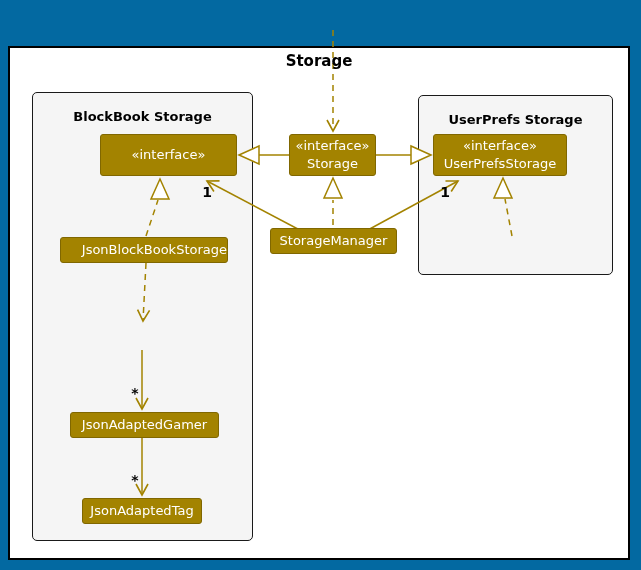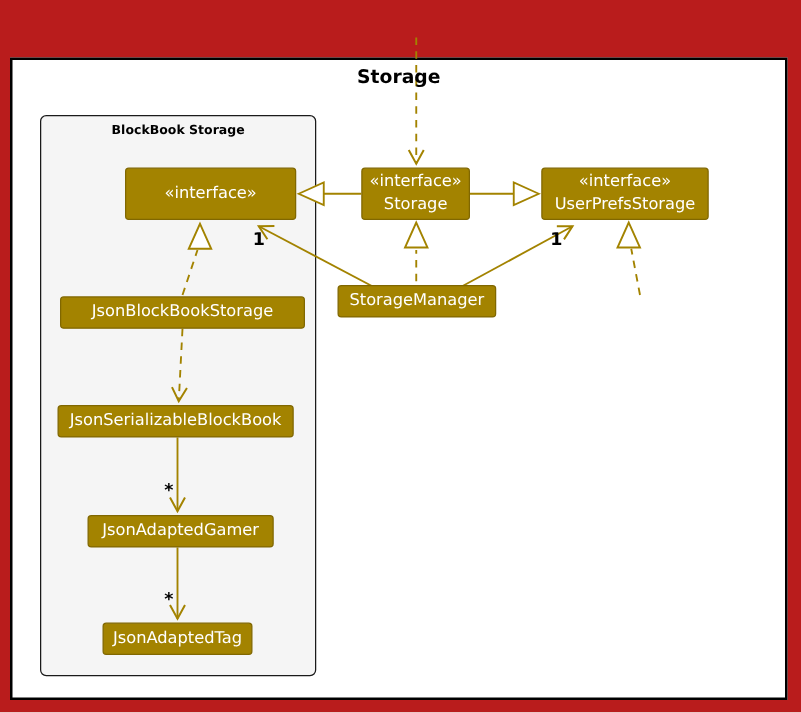--- a/index.html
+++ b/index.html
@@ -1,52 +1,52 @@
 <!DOCTYPE html>
 <html><head>
 <meta charset="utf-8">
 <style>
   html,body{margin:0;padding:0;background:#ffffff;}
   .canvas{
-    position:relative;width:641px;height:570px;background:#b91c1c;overflow:hidden;
+    position:relative;width:641px;height:570px;background:#0369a1;overflow:hidden;
     font-family:"DejaVu Sans","Liberation Sans",sans-serif;
   }
   
   .outer-frame{
     position:absolute;left:8px;top:46px;width:622px;height:514px;
     background:#ffffff;border:2px solid #000000;z-index:1;box-sizing:border-box;
   }
   .outer-title{
     position:absolute;left:8px;top:52px;width:622px;text-align:center;
     font-size:15px;font-weight:bold;color:#000000;z-index:4;
   }
   .inner-frame{
     position:absolute;background:#F5F5F5;border:1.3px solid #1a1a1a;
     border-radius:5px;z-index:1;box-sizing:border-box;
   }
   .frame-blockbook{left:32px;top:92px;width:221px;height:449px;}
   .frame-userprefs{left:418px;top:95px;width:195px;height:180px;}
   .inner-frame .frame-title{
-    margin-top:6px;text-align:center;font-size:10px;font-weight:bold;color:#000000;
+    margin-top:16px;text-align:center;font-size:13px;font-weight:bold;color:#000000;
   }
   
   svg.edges{position:absolute;left:0;top:0;z-index:2;}
   
   .uml-node{
     position:absolute;background:#A38300;border:1px solid #806700;border-radius:3px;
     color:#FFFFFF;text-align:center;z-index:3;box-sizing:border-box;
     display:flex;flex-direction:column;justify-content:center;
     white-space:nowrap;overflow:hidden;
   }
   .iface{height:42px;font-size:13px;line-height:18px;}
   .cls{height:26px;font-size:13px;line-height:24px;}
   #if-blockbookstorage{left:100px;top:134px;width:137px;}
   #if-storage{left:289px;top:134px;width:87px;}
   #if-userprefsstorage{left:433px;top:134px;width:134px;}
-  #cls-jsonblockbookstorage{left:48px;top:237px;width:196px;}
+  #cls-jsonblockbookstorage{left:60px;top:237px;width:168px;text-align:right;}
   #cls-storagemanager{left:270px;top:228px;width:127px;}
   #cls-jsonuserprefsstorage{left:432px;top:237px;width:163px;}
   #cls-jsonserializableblockbook{left:46px;top:324px;width:189px;}
   #cls-jsonadaptedgamer{left:70px;top:412px;width:149px;}
   #cls-jsonadaptedtag{left:82px;top:498px;width:120px;}
   
   .edge-label{
     position:absolute;z-index:4;color:#000000;font-weight:bold;font-size:14px;
     width:16px;text-align:center;line-height:14px;
   }
@@ -58,20 +58,23 @@
 </head>
 <body>
 
 <div class="canvas">
 
   <div class="outer-frame"></div>
   <div class="outer-title">Storage</div>
 
   <div class="inner-frame frame-blockbook">
     <div class="frame-title">BlockBook Storage</div>
+  </div>
+  <div class="inner-frame frame-userprefs">
+    <div class="frame-title">UserPrefs Storage</div>
   </div>
 
   <svg class="edges" width="641" height="570">
     <defs>
       <marker id="arrowOpen" markerUnits="userSpaceOnUse" markerWidth="26" markerHeight="18" refX="12" refY="9" orient="auto">
         <path d="M1,3 L12,9 L1,15" fill="none" stroke="#A38300" stroke-width="1.6"></path>
       </marker>
     </defs>
 
     <g>
@@ -131,21 +134,20 @@
     <div>«interface»</div>
     <div>Storage</div>
   </div>
   <div class="uml-node iface" id="if-userprefsstorage">
     <div>«interface»</div>
     <div>UserPrefsStorage</div>
   </div>
 
   <div class="uml-node cls" id="cls-jsonblockbookstorage">JsonBlockBookStorage</div>
   <div class="uml-node cls" id="cls-storagemanager">StorageManager</div>
-  <div class="uml-node cls" id="cls-jsonserializableblockbook">JsonSerializableBlockBook</div>
   <div class="uml-node cls" id="cls-jsonadaptedgamer">JsonAdaptedGamer</div>
   <div class="uml-node cls" id="cls-jsonadaptedtag">JsonAdaptedTag</div>
 
   <div class="edge-label" id="mult-left-one">1</div>
   <div class="edge-label" id="mult-right-one">1</div>
   <div class="edge-label" id="mult-gamer-star">*</div>
   <div class="edge-label" id="mult-tag-star">*</div>
 
 </div>
 

